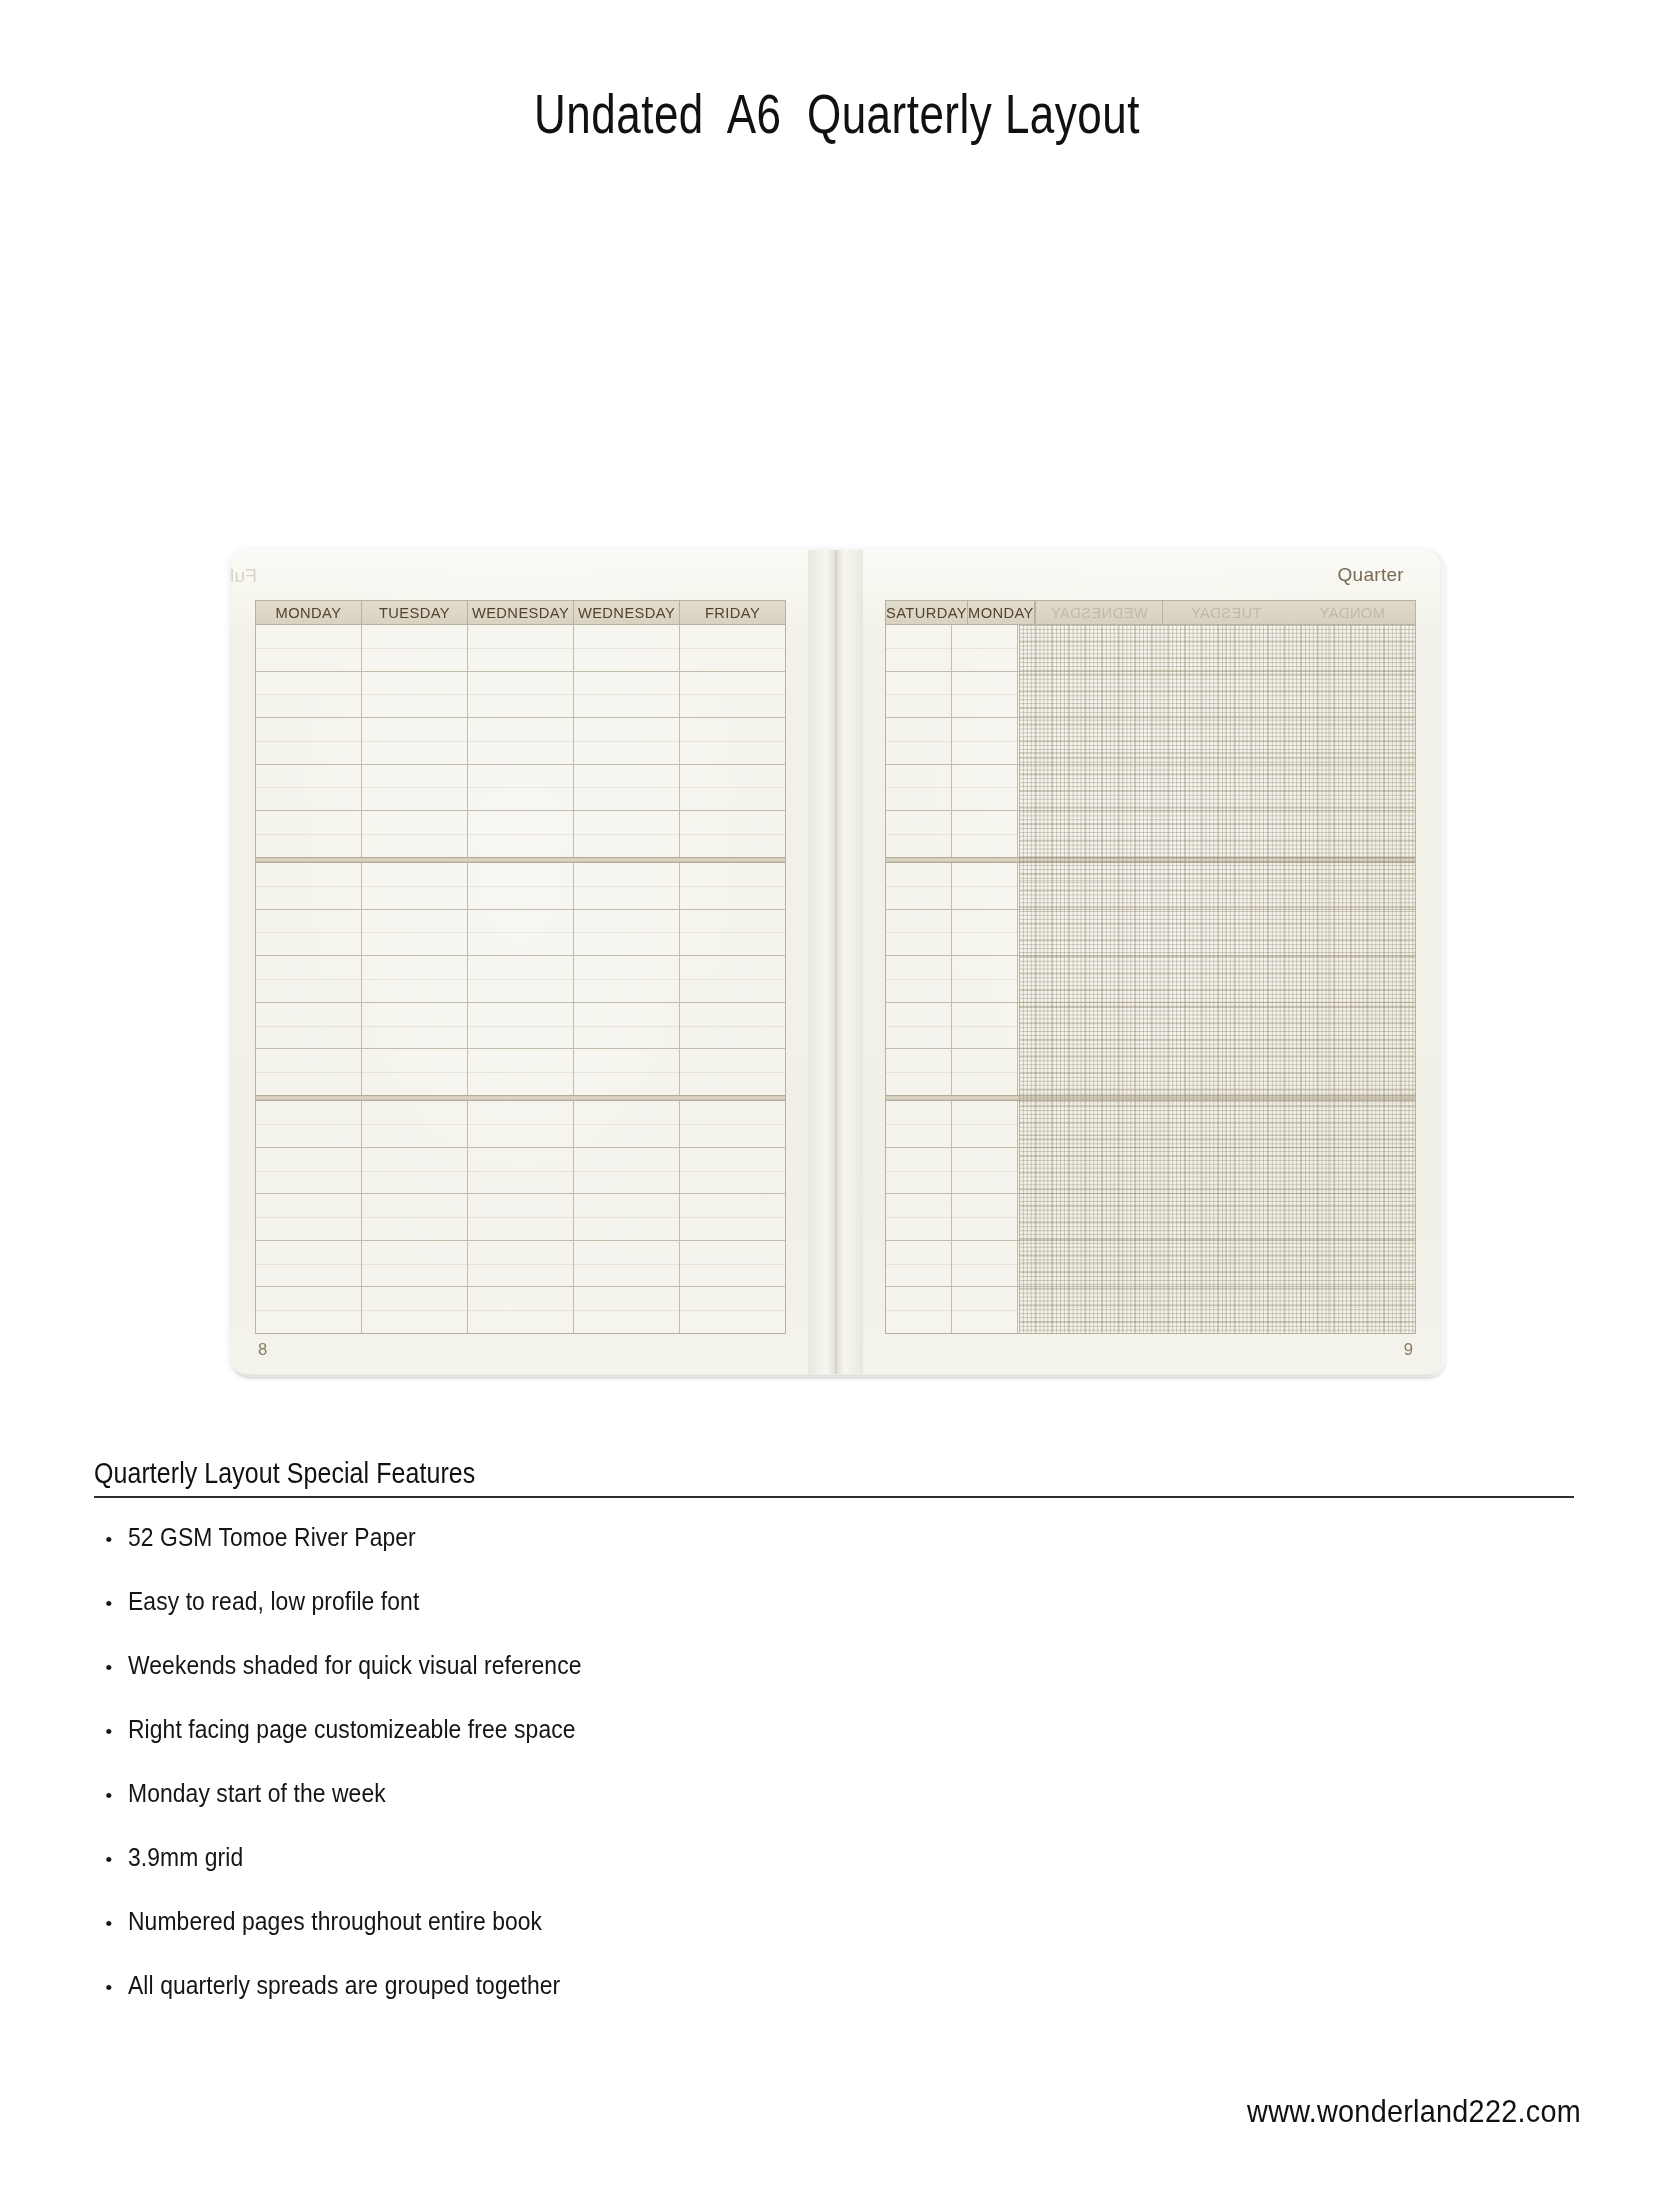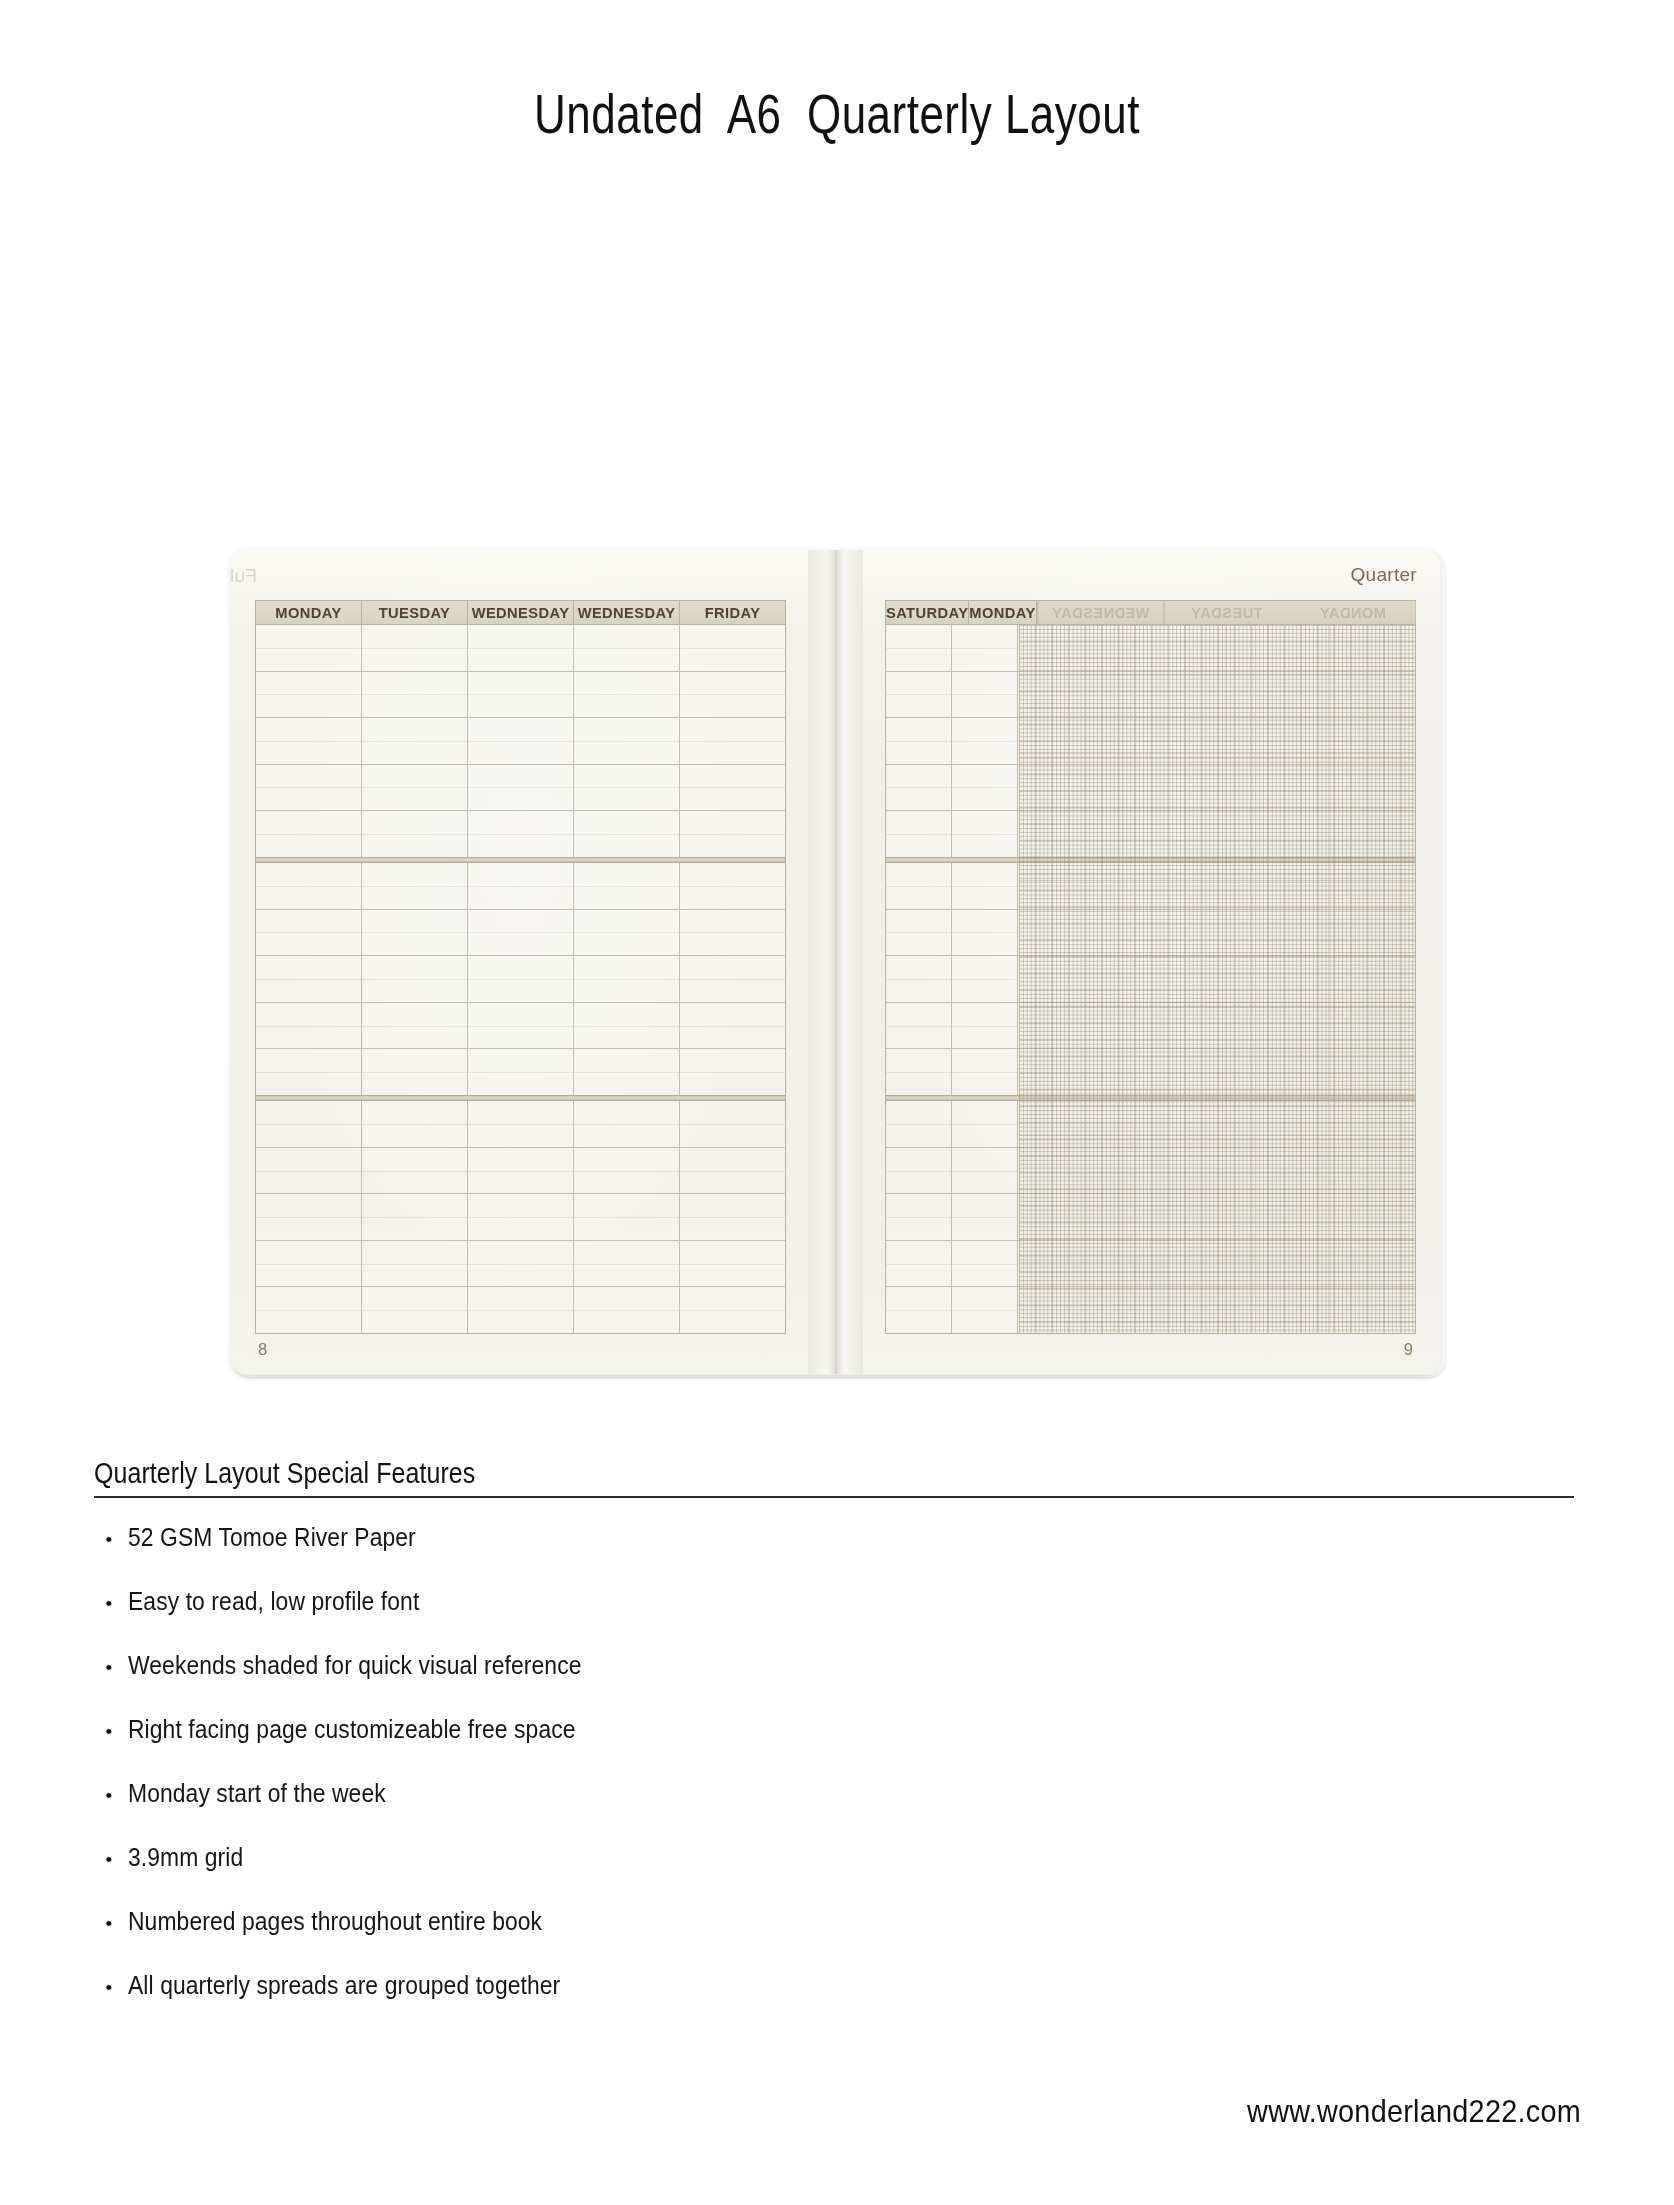--- a/index.html
+++ b/index.html
@@ -88,21 +88,21 @@
   }
 
   
   .page-label {
     position: absolute;
     font-size: 19px;
     color: #7a6a55;
     letter-spacing: 0.3px;
     z-index: 4;
   }
-  .page-label.quarter { right: 23px; top: 14px; }
+  .page-label.quarter { right: 36px; top: 14px; }
 
   .showthrough-title {
     position: absolute;
     left: 25.5px; top: 15.3px;
     font-size: 19px;
     color: rgba(150,138,116,.32);
     letter-spacing: 0.3px;
     transform: scaleX(-1);
     transform-origin: left center;
     z-index: 3;
@@ -119,21 +119,20 @@
   .page-num.r { right: 27px; }
 
   
   .cal {
     position: absolute;
     top: 50px;
     border: 1.3px solid #b9b0a0;
     display: flex;
     flex-direction: column;
     z-index: 2;
-    font-weight: bold;
   }
   .cal.left-cal  { left: 24px;  right: 22px; bottom: 40px; }
   .cal.right-cal { left: 22px;  right: 24px; bottom: 40px; }
 
   .hdr-row {
     display: flex;
     height: 24px;
     background: linear-gradient(to bottom, #e2dccd 0%, #d8d2c1 100%);
     border-bottom: 1.3px solid #b9b0a0;
     flex: 0 0 24px;

